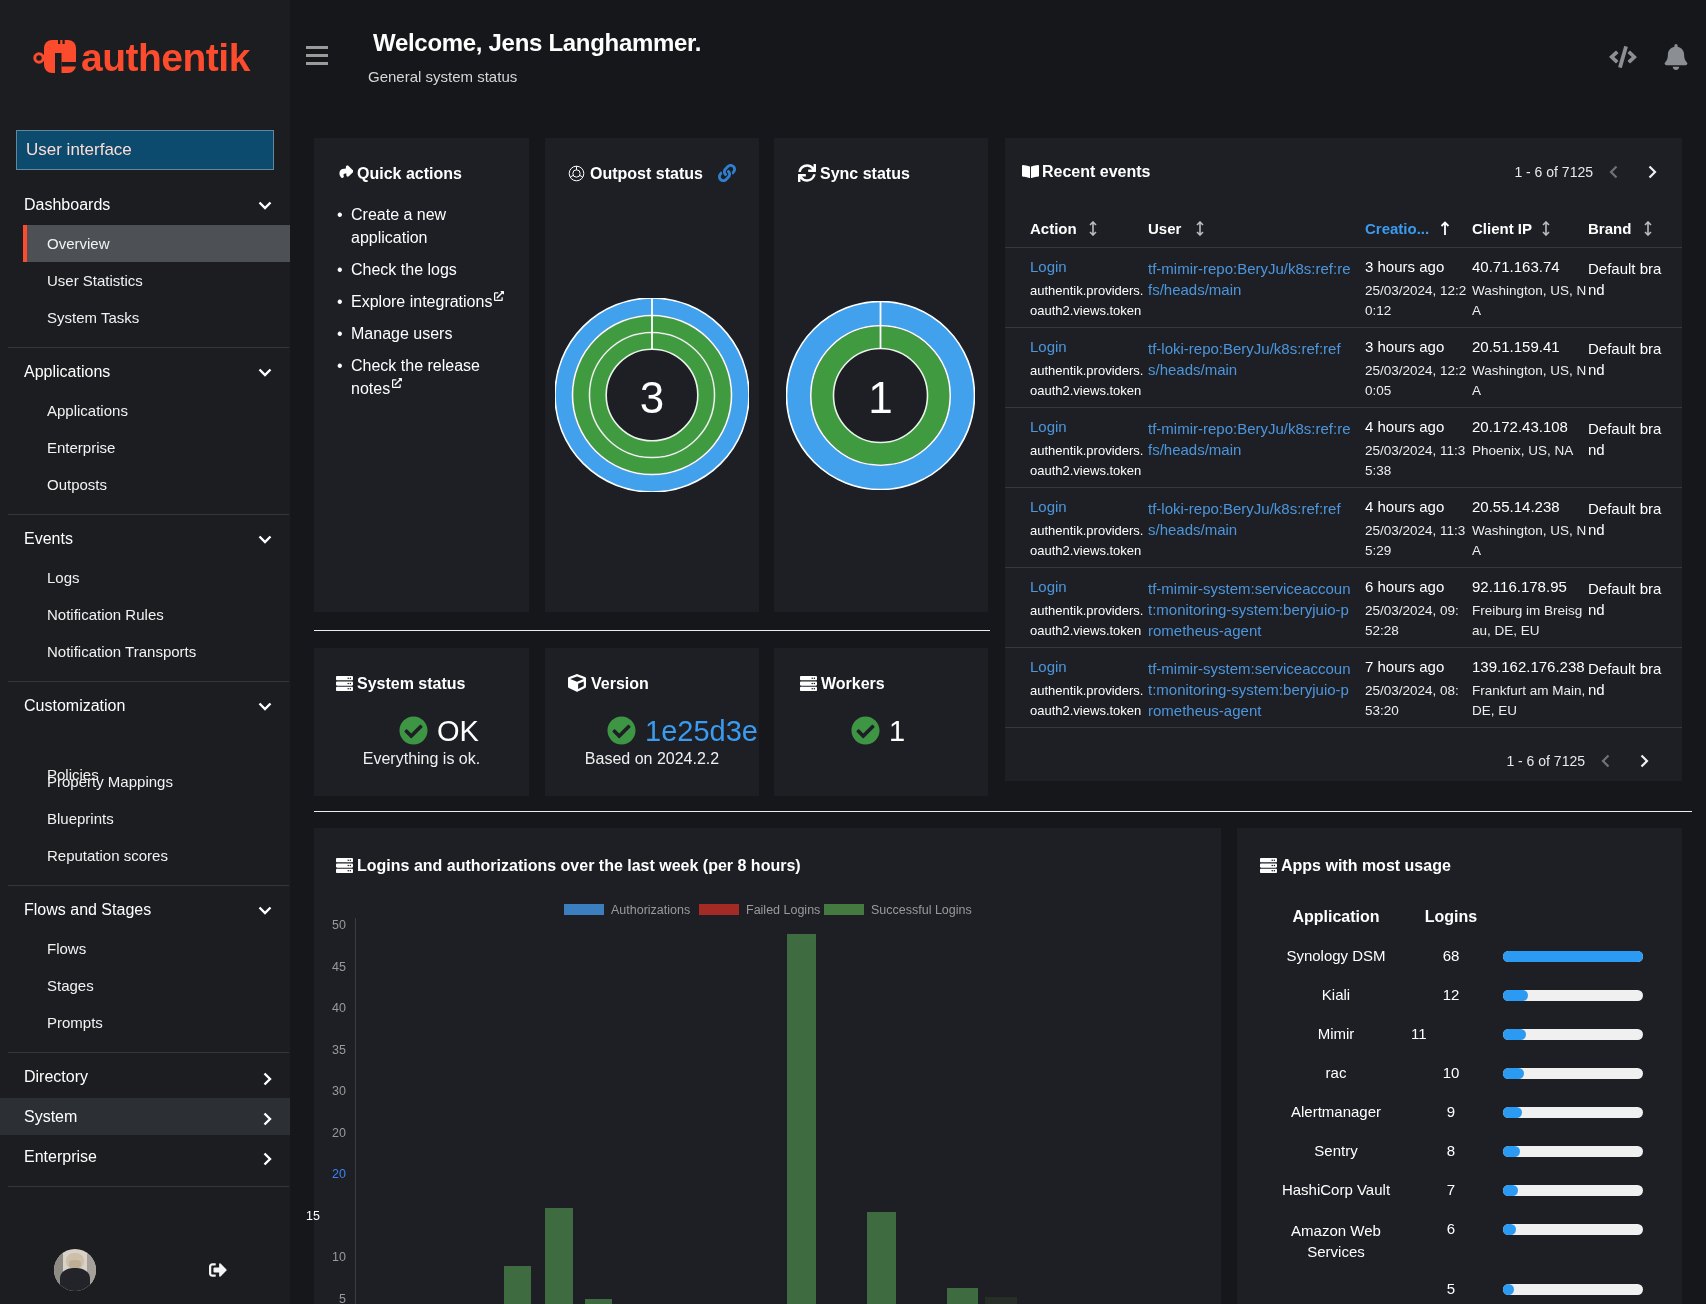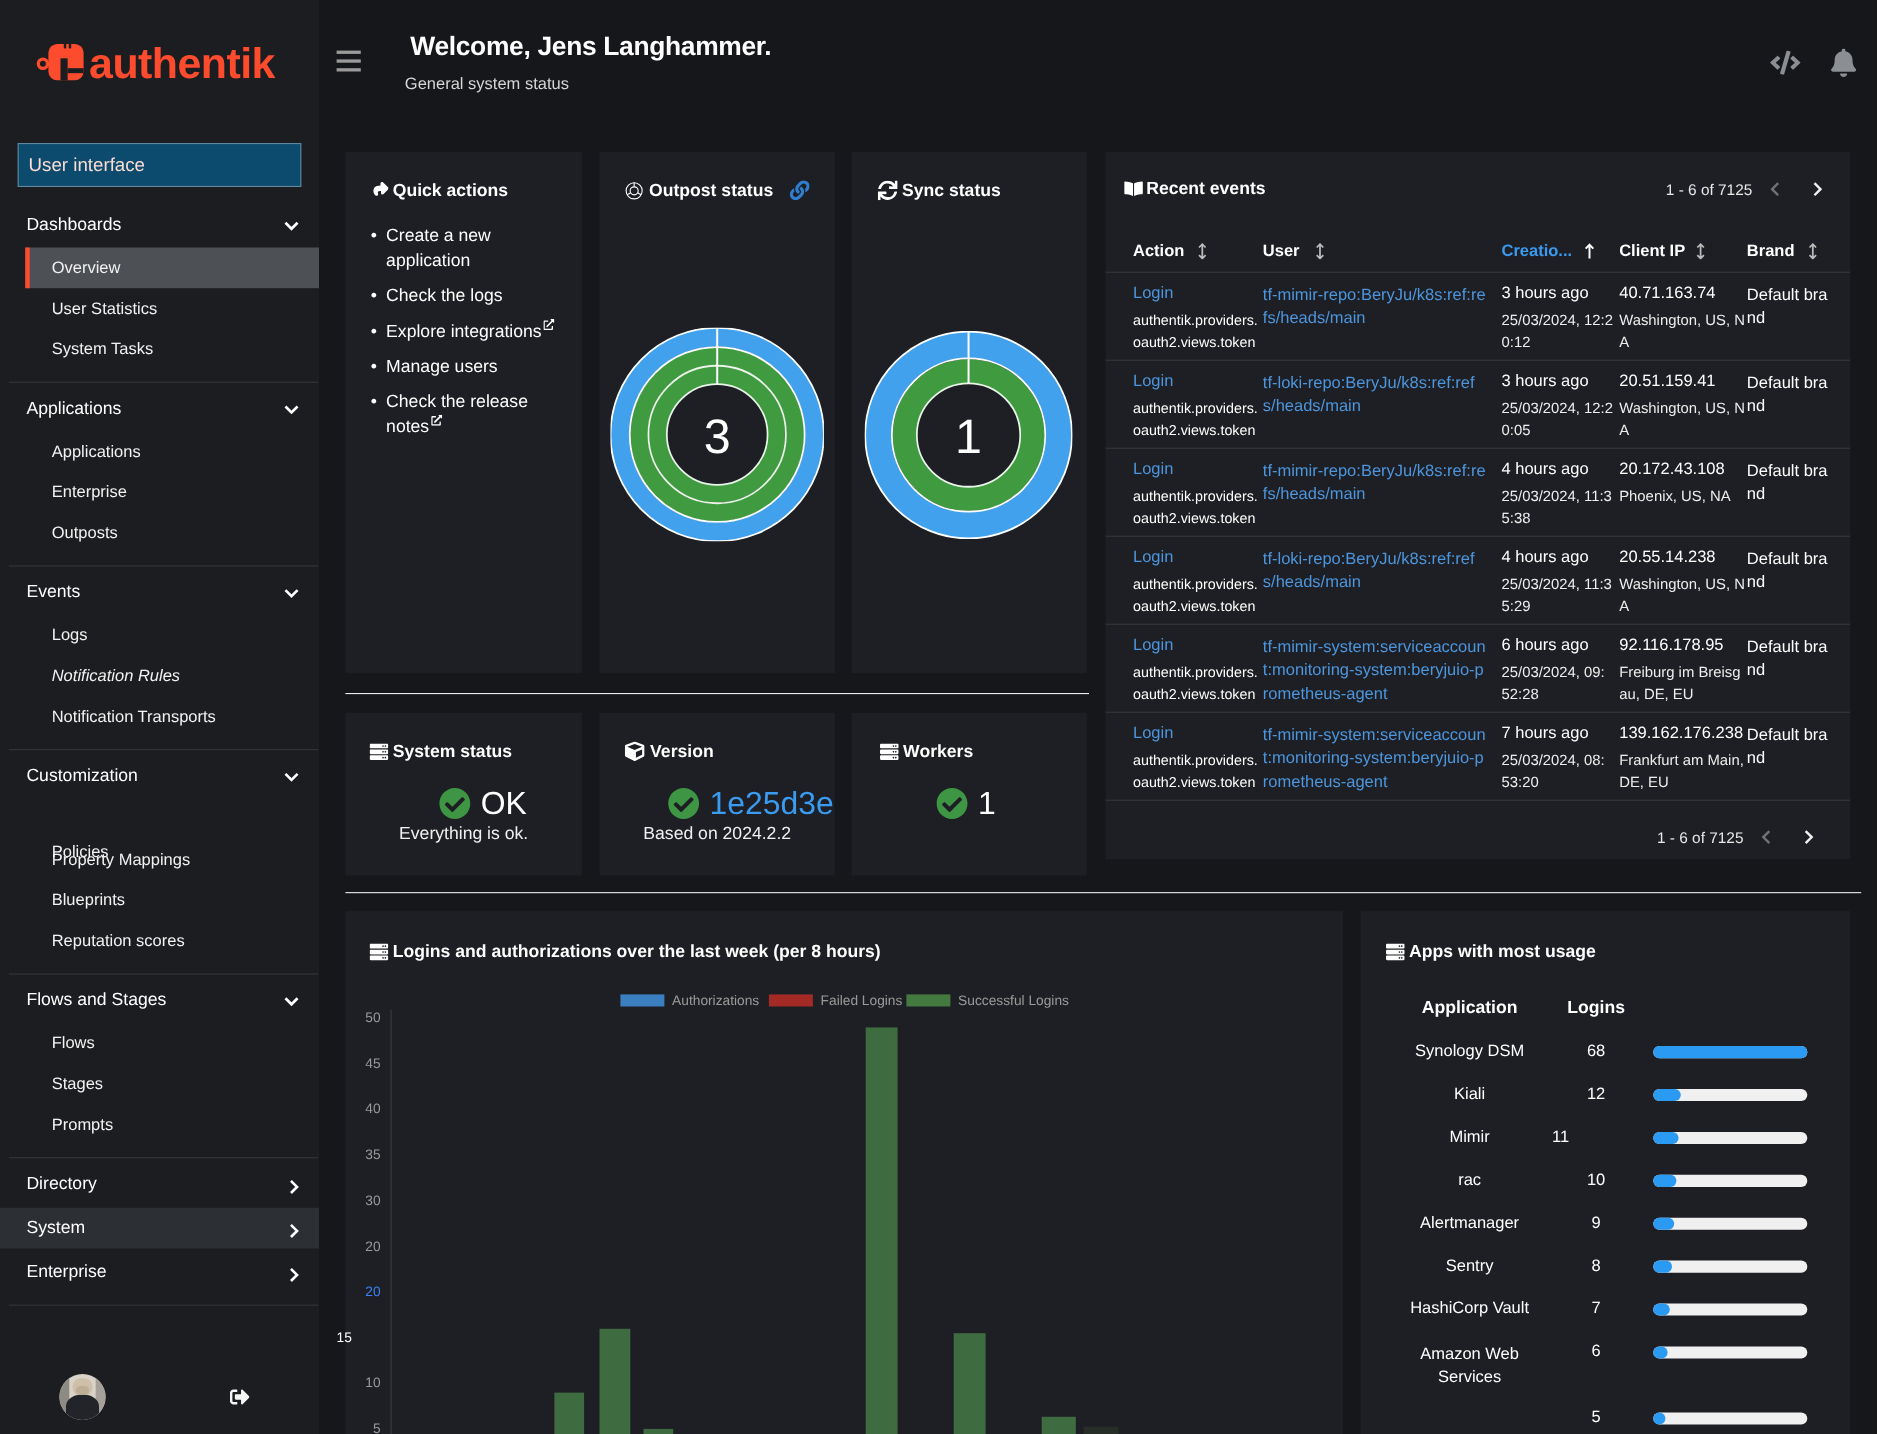--- a/index.html
+++ b/index.html
@@ -49,21 +49,21 @@
       <path d="M1.5 1.5 L7 7 L12.5 1.5" stroke="#fff" stroke-width="2.4" fill="none"></path>
     </svg></div>
 <div class="sideitem ss" style="top:392px;">Applications</div>
 <div class="sideitem ss" style="top:429px;">Enterprise</div>
 <div class="sideitem ss" style="top:466px;">Outposts</div>
 <div class="sdiv" style="top:514px;"></div>
 <div class="sideitem sh" style="top:520px;">Events<svg class="chev" style="top:15px;" width="14" height="9" viewBox="0 0 14 9">
       <path d="M1.5 1.5 L7 7 L12.5 1.5" stroke="#fff" stroke-width="2.4" fill="none"></path>
     </svg></div>
 <div class="sideitem ss" style="top:559px;">Logs</div>
-<div class="sideitem ss" style="top:596px;font-style:italic;">Notification Rules</div>
+<div class="sideitem ss" style="top:596px;">Notification Rules</div>
 <div class="sideitem ss" style="top:633px;">Notification Transports</div>
 <div class="sdiv" style="top:681px;"></div>
 <div class="sideitem sh" style="top:687px;">Customization<svg class="chev" style="top:15px;" width="14" height="9" viewBox="0 0 14 9">
       <path d="M1.5 1.5 L7 7 L12.5 1.5" stroke="#fff" stroke-width="2.4" fill="none"></path>
     </svg></div>
 <div class="sideitem ss" style="top:756px;">Policies</div>
 <div class="sideitem ss" style="top:763px;">Property Mappings</div>
 <div class="sideitem ss" style="top:800px;">Blueprints</div>
 <div class="sideitem ss" style="top:837px;">Reputation scores</div>
 <div class="sdiv" style="top:885px;"></div>

